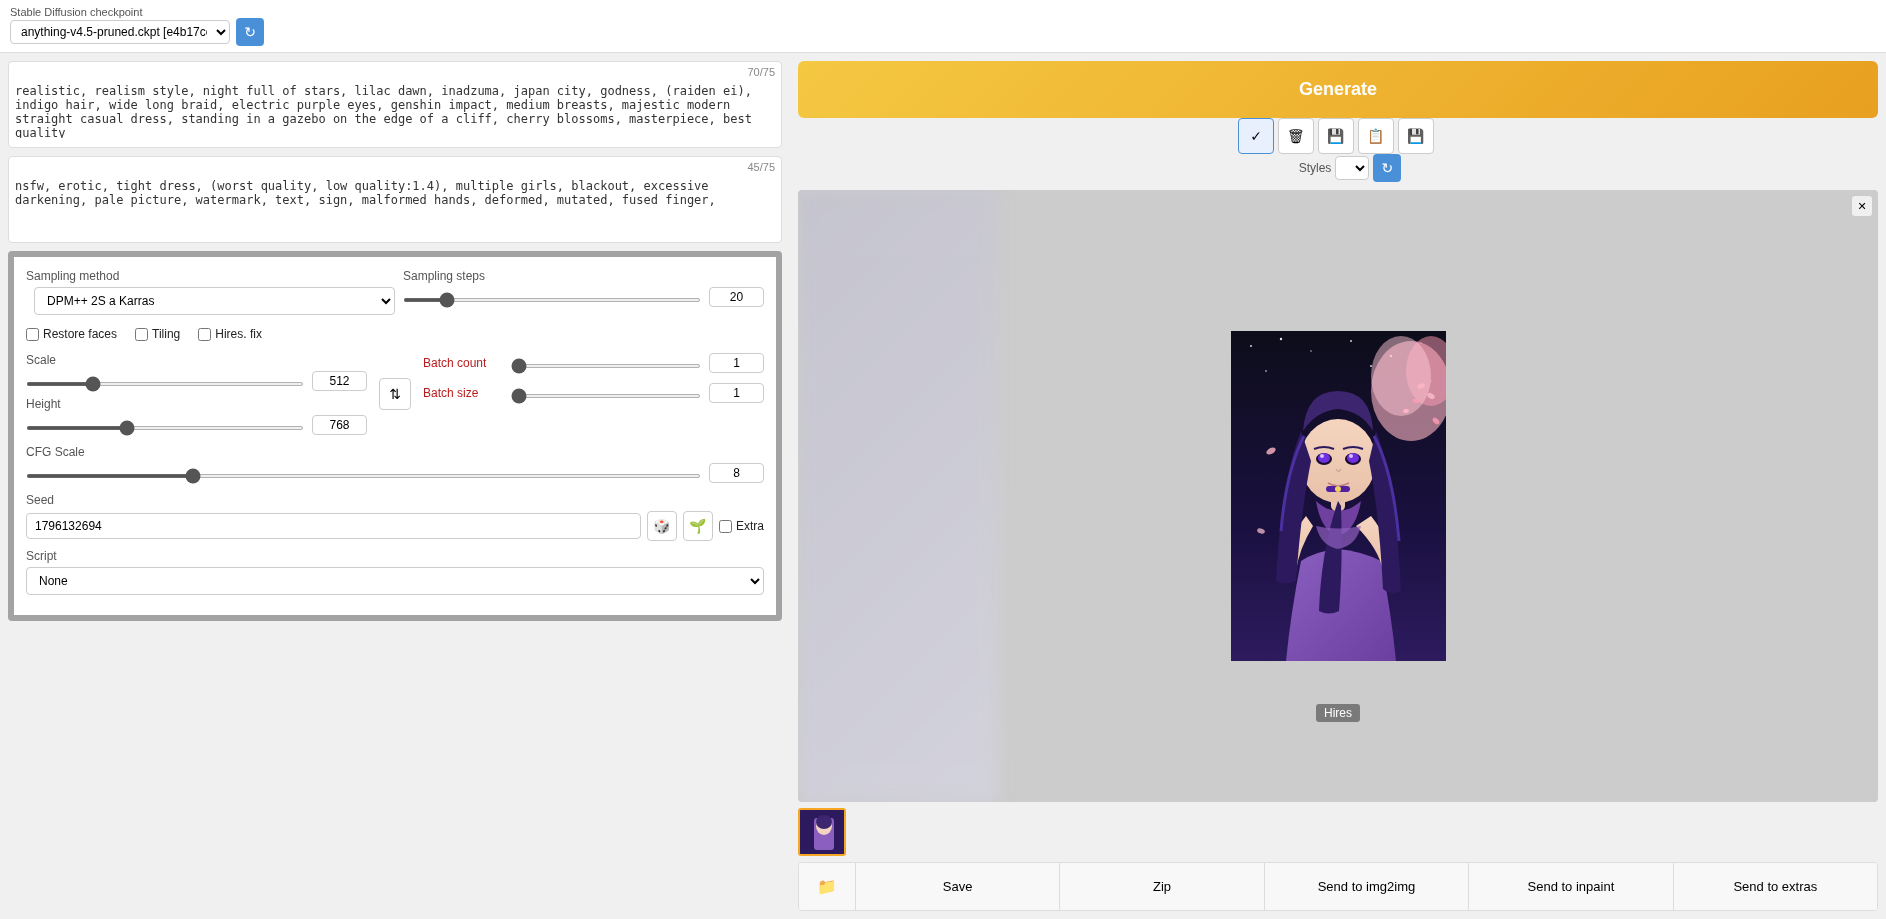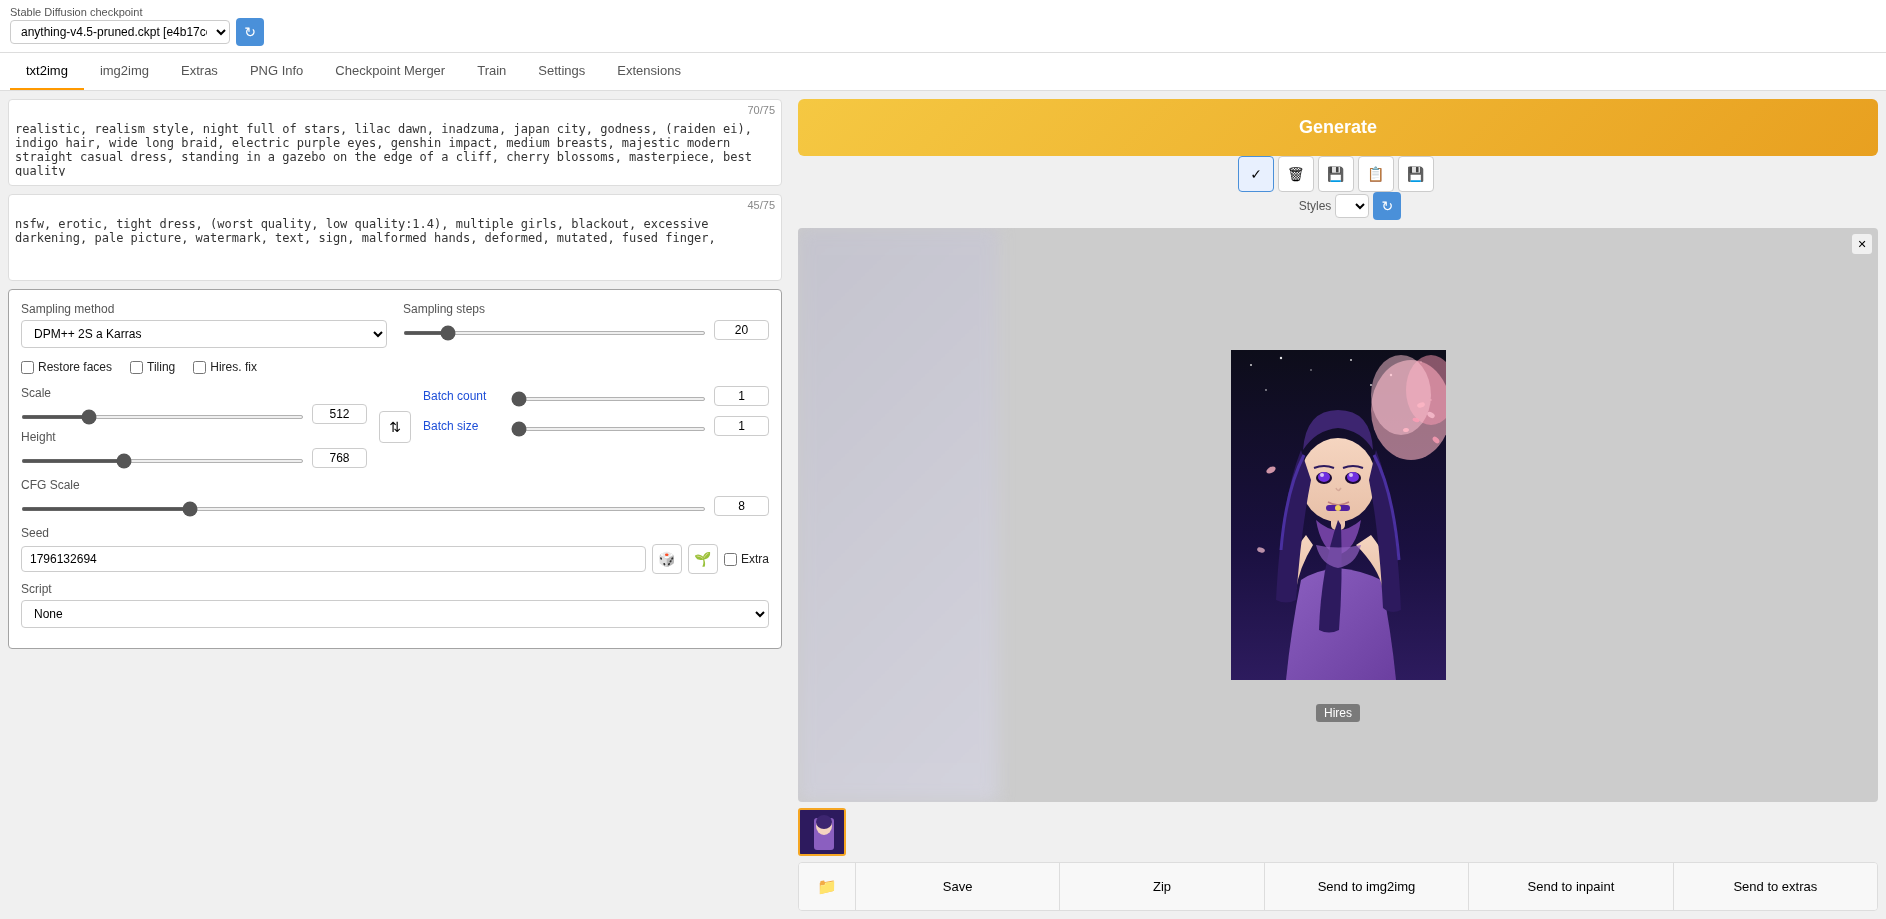--- a/index.html
+++ b/index.html
@@ -114,21 +114,21 @@
       border: none;
       outline: none;
       resize: none;
       font-size: 12px;
       color: #333;
       padding-top: 16px;
     }
 
     .controls-section {
       background: #fff;
-      border: 1px solid #a3a3a3;
+      border: 6px solid #a3a3a3;
       border-radius: 4px;
       padding: 12px;
       margin-bottom: 8px;
     }
 
     .sampling-row {
       display: flex;
       gap: 16px;
       margin-bottom: 12px;
     }
@@ -141,20 +141,21 @@
       margin-bottom: 4px;
     }
 
     select.method-select {
       width: 100%;
       padding: 5px 8px;
       border: 1px solid #ccc;
       border-radius: 4px;
       background: #fff;
       font-size: 12px;
+      margin-left: 8px;
     }
 
     .slider-row {
       display: flex;
       align-items: center;
       gap: 8px;
     }
     .slider-container { flex: 1; }
     input[type=range] {
       width: 100%;
@@ -191,21 +192,21 @@
       cursor: pointer;
       display: flex; align-items: center; justify-content: center;
       font-size: 14px;
       align-self: center;
     }
     .batch-row {
       display: flex;
       align-items: center;
       gap: 8px;
     }
-    .batch-label { font-size: 12px; color: #1d4ed8; width: 80px; flex-shrink: 0; }
+    .batch-label { font-size: 12px; color: #b91c1c; width: 80px; flex-shrink: 0; }
 
     .seed-section {
       margin-bottom: 8px;
     }
     .seed-row {
       display: flex;
       align-items: center;
       gap: 6px;
     }
     .seed-input {
@@ -348,30 +349,20 @@
       <span class="checkpoint-label">Stable Diffusion checkpoint</span>
       <div class="checkpoint-select">
         <select>
           <option value="anything-v4.5-pruned.ckpt [e4b17ce185]">anything-v4.5-pruned.ckpt [e4b17ce185]</option>
         </select>
         <button class="refresh-btn">↻</button>
       </div>
     </div>
   </div>
 
-  <div class="tabs">
-    <div class="tab active">txt2img</div>
-    <div class="tab">img2img</div>
-    <div class="tab">Extras</div>
-    <div class="tab">PNG Info</div>
-    <div class="tab">Checkpoint Merger</div>
-    <div class="tab">Train</div>
-    <div class="tab">Settings</div>
-    <div class="tab">Extensions</div>
-  </div>
 
   <div class="content-area">
 
     <div class="left-controls">
 
       <div class="prompt-box">
         <span class="prompt-counter">70/75</span>
         <textarea class="prompt-textarea" style="">realistic, realism style, night full of stars, lilac dawn, inadzuma, japan city, godness, (raiden ei), indigo hair, wide long braid, electric purple eyes, genshin impact, medium breasts, majestic modern straight casual dress, standing in a gazebo on the edge of a cliff, cherry blossoms, masterpiece, best quality</textarea>
       </div>
 

